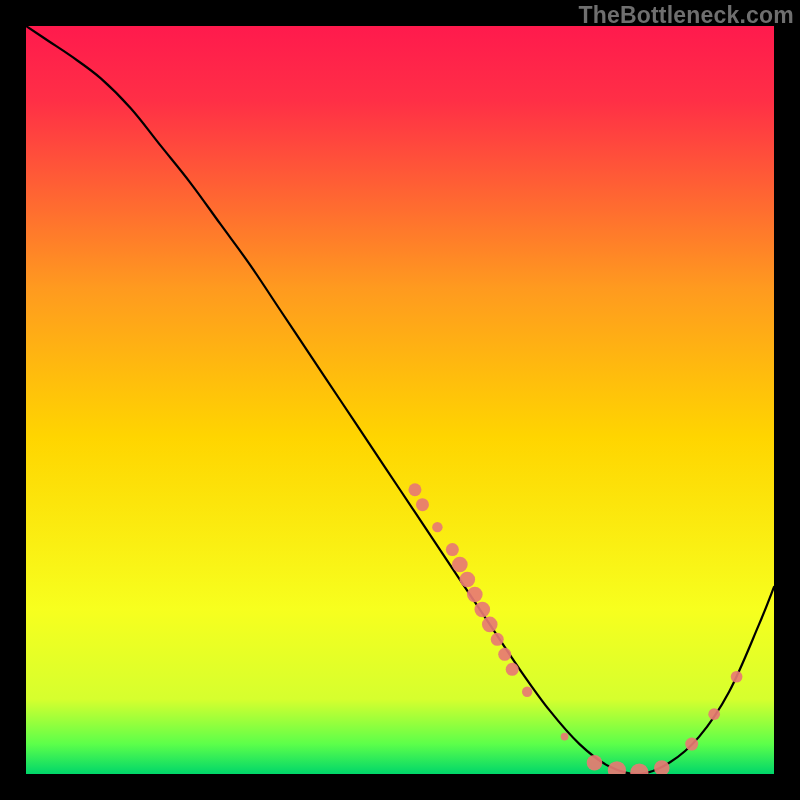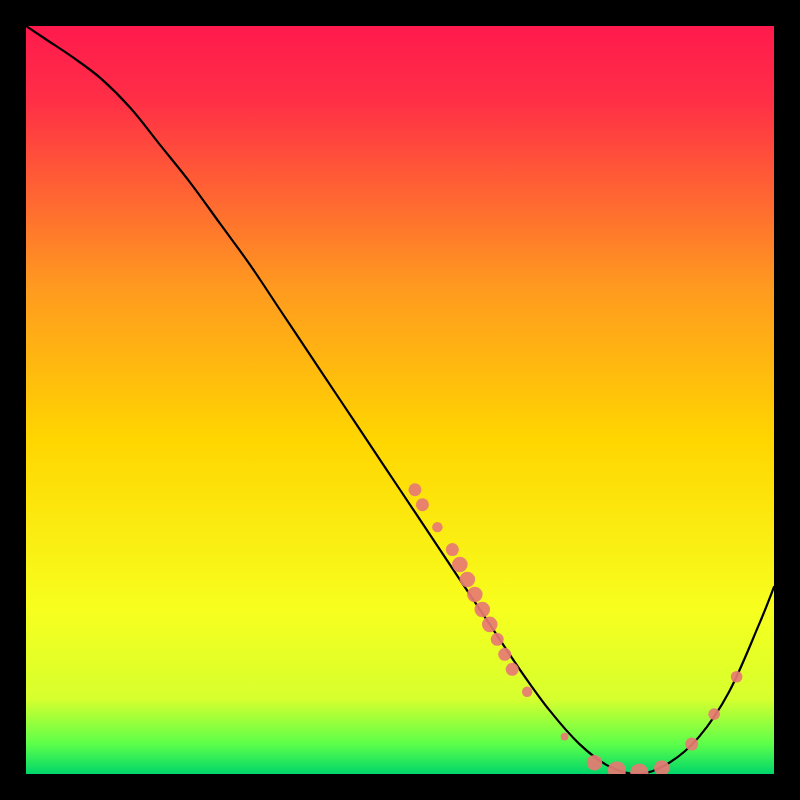--- a/index.html
+++ b/index.html
@@ -83,13 +83,14 @@
         <circle cx="538.56" cy="710.6" r="3.9" fill="#e77a73" fill-opacity="0.92"></circle>
         <circle cx="568.48" cy="736.78" r="7.8" fill="#e77a73" fill-opacity="0.92"></circle>
         <circle cx="590.9200000000001" cy="744.26" r="9.1" fill="#e77a73" fill-opacity="0.92"></circle>
         <circle cx="613.36" cy="746.504" r="9.1" fill="#e77a73" fill-opacity="0.92"></circle>
         <circle cx="635.8" cy="742.016" r="7.8" fill="#e77a73" fill-opacity="0.92"></circle>
         <circle cx="665.72" cy="718.08" r="6.5" fill="#e77a73" fill-opacity="0.92"></circle>
         <circle cx="688.1600000000001" cy="688.16" r="5.8500000000000005" fill="#e77a73" fill-opacity="0.92"></circle>
         <circle cx="710.6" cy="650.76" r="5.8500000000000005" fill="#e77a73" fill-opacity="0.92"></circle>
       </svg>
   </div>
+  <div class="watermark">TheBottleneck.com</div>
 </div>
 
 </body></html>

